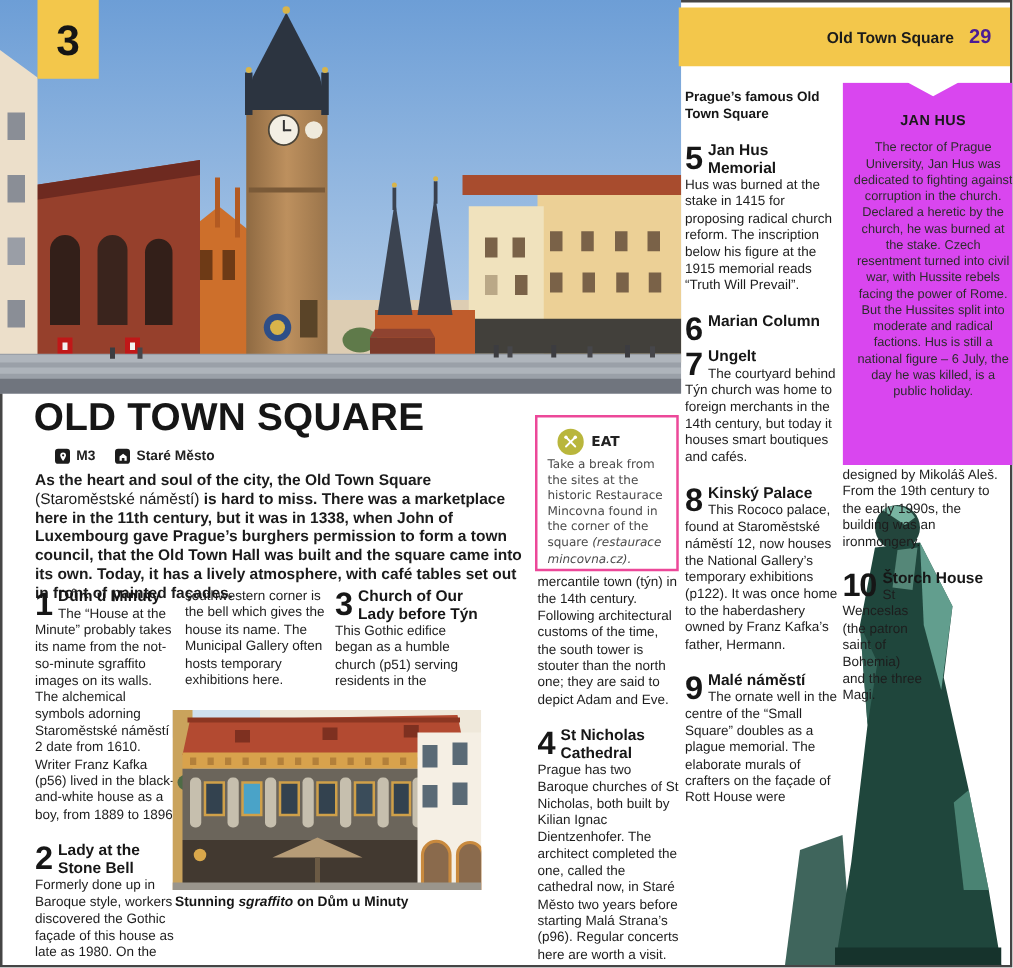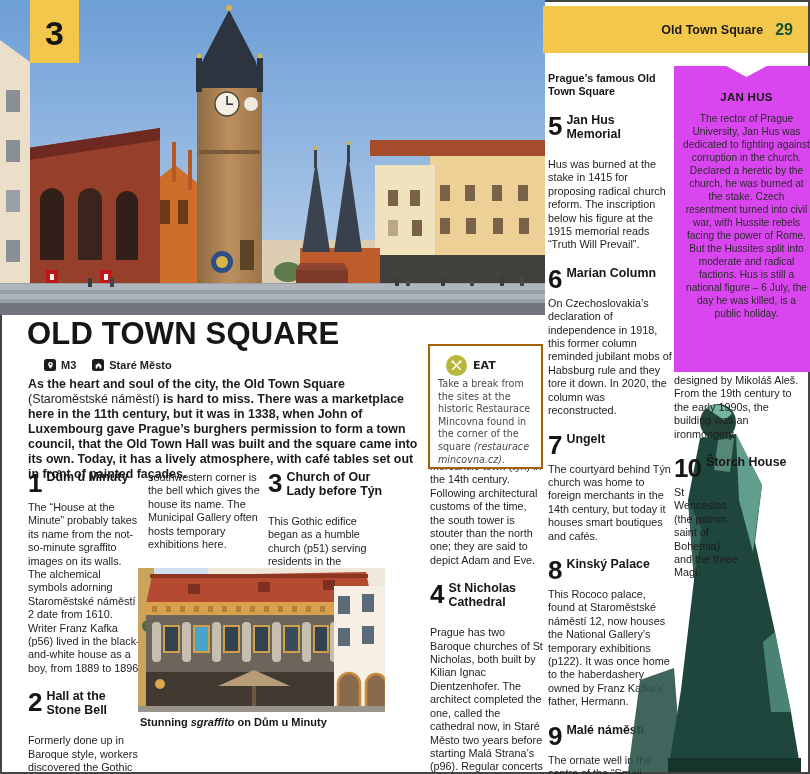--- a/index.html
+++ b/index.html
@@ -21,21 +21,21 @@
   }
   .chapter-tab span { font-size:34px; font-weight:bold; color:#151515; margin-top:4px; }
 
   
   .header-bar {
     position:absolute; left:543px; top:6px; width:265px; height:47px;
     background:#F3C74B; z-index:4; display:flex; align-items:center;
     justify-content:flex-end; gap:12px; padding-right:15px;
   }
   .header-bar .hdr-title { font-size:12.5px; font-weight:bold; color:#1b1b1b; }
-  .header-bar .hdr-page { font-size:16px; font-weight:bold; color:#14532d; }
+  .header-bar .hdr-page { font-size:16px; font-weight:bold; color:#4c1d95; }
 
   
   .page-title {
     position:absolute; left:27px; top:316px; width:420px;
     font-size:31px; font-weight:bold; letter-spacing:0.2px; color:#161616;
   }
   .meta-row {
     position:absolute; left:28px; top:359px; display:flex; align-items:center; gap:5px;
     font-size:11px; font-weight:bold; color:#222;padding-left:16px;
   }
@@ -59,29 +59,29 @@
   .col-e { left:548px; top:72px;  width:124px; }
   .col-f { left:674px; top:66px;  width:129px; z-index:3; }
 
   .entry { margin-top:14px; overflow:visible; }
   .entry:first-child { margin-top:0; }
   .entry .num {
     float:left; font-weight:bold; font-size:26px; line-height:24px;
     margin:1px 5px 0 0; letter-spacing:-1px; color:#161616;
   }
   .entry h4 { font-size:12.4px; line-height:14px; font-weight:bold; color:#161616; }
-  .entry p { margin-top:17px; }
+  .entry p { margin-top:1px; }
   .cont-para { margin-top:1px; }
   .photo-label { font-weight:bold; font-size:10.8px; line-height:13px; color:#161616; margin-bottom:15px; }
   .narrow-wrap { width:64px; }
 
   
   .eat-box {
-    position:absolute; left:428px; top:344px; width:115px; height:125px;
-    border:2px solid #a16207; background:#fff; padding:9px 8px 0 8px;
+    position:absolute; left:428px; top:332px; width:115px; height:125px;
+    border:2px solid #ec4899; background:#fff; padding:9px 8px 0 8px;
     font-family:"DejaVu Sans", sans-serif; z-index:3;
   }
   .eat-head { display:flex; align-items:center; gap:6px; margin-left:8px; }
   .eat-circle { width:21px; height:21px; border-radius:50%; background:#B9B63C;
     display:flex; align-items:center; justify-content:center; flex:0 0 auto; }
   .eat-circle svg { width:13px; height:13px; }
   .eat-label { font-weight:bold; font-size:11px; color:#222; }
   .eat-body { margin-top:2px; font-size:9.6px; line-height:12.6px; color:#4a4a4a; }
   .eat-body .it { font-style:italic; }
 
@@ -248,21 +248,21 @@
   </p>
 
   <div class="col col-a">
     <div class="entry">
       <span class="num">1</span>
       <h4>Dům u Minuty</h4>
       <p>The “House at the Minute” probably takes its name from the not-so-minute sgraffito images on its walls. The alchemical symbols adorning Staroměstské náměstí 2 date from 1610. Writer Franz Kafka (p56) lived in the black-and-white house as a boy, from 1889 to 1896.</p>
     </div>
     <div class="entry">
       <span class="num">2</span>
-      <h4>Hall at the Stone Bell</h4>
+      <h4>Lady at the Stone Bell</h4>
       <p>Formerly done up in Baroque style, workers discovered the Gothic façade of this house as late as 1980. On the</p>
     </div>
   </div>
 
   <div class="col col-b">
     <p class="cont-para">southwestern corner is the bell which gives the house its name. The Municipal Gallery often hosts temporary exhibitions here.</p>
   </div>
 
   <div class="col col-c">
     <div class="entry">
@@ -303,21 +303,20 @@
   <div class="col col-e">
     <div class="photo-label">Prague’s famous Old Town Square</div>
     <div class="entry">
       <span class="num">5</span>
       <h4>Jan Hus Memorial</h4>
       <p>Hus was burned at the stake in 1415 for proposing radical church reform. The inscription below his figure at the 1915 memorial reads “Truth Will Prevail”.</p>
     </div>
     <div class="entry">
       <span class="num">6</span>
       <h4>Marian Column</h4>
-      <p>On Czechoslovakia’s declaration of independence in 1918, this former column reminded jubilant mobs of Habsburg rule and they tore it down. In 2020, the column was reconstructed.</p>
     </div>
     <div class="entry">
       <span class="num">7</span>
       <h4>Ungelt</h4>
       <p>The courtyard behind Týn church was home to foreign merchants in the 14th century, but today it houses smart boutiques and cafés.</p>
     </div>
     <div class="entry">
       <span class="num">8</span>
       <h4>Kinský Palace</h4>
       <p>This Rococo palace, found at Staroměstské náměstí 12, now houses the National Gallery’s temporary exhibitions (p122). It was once home to the haberdashery owned by Franz Kafka’s father, Hermann.</p>

